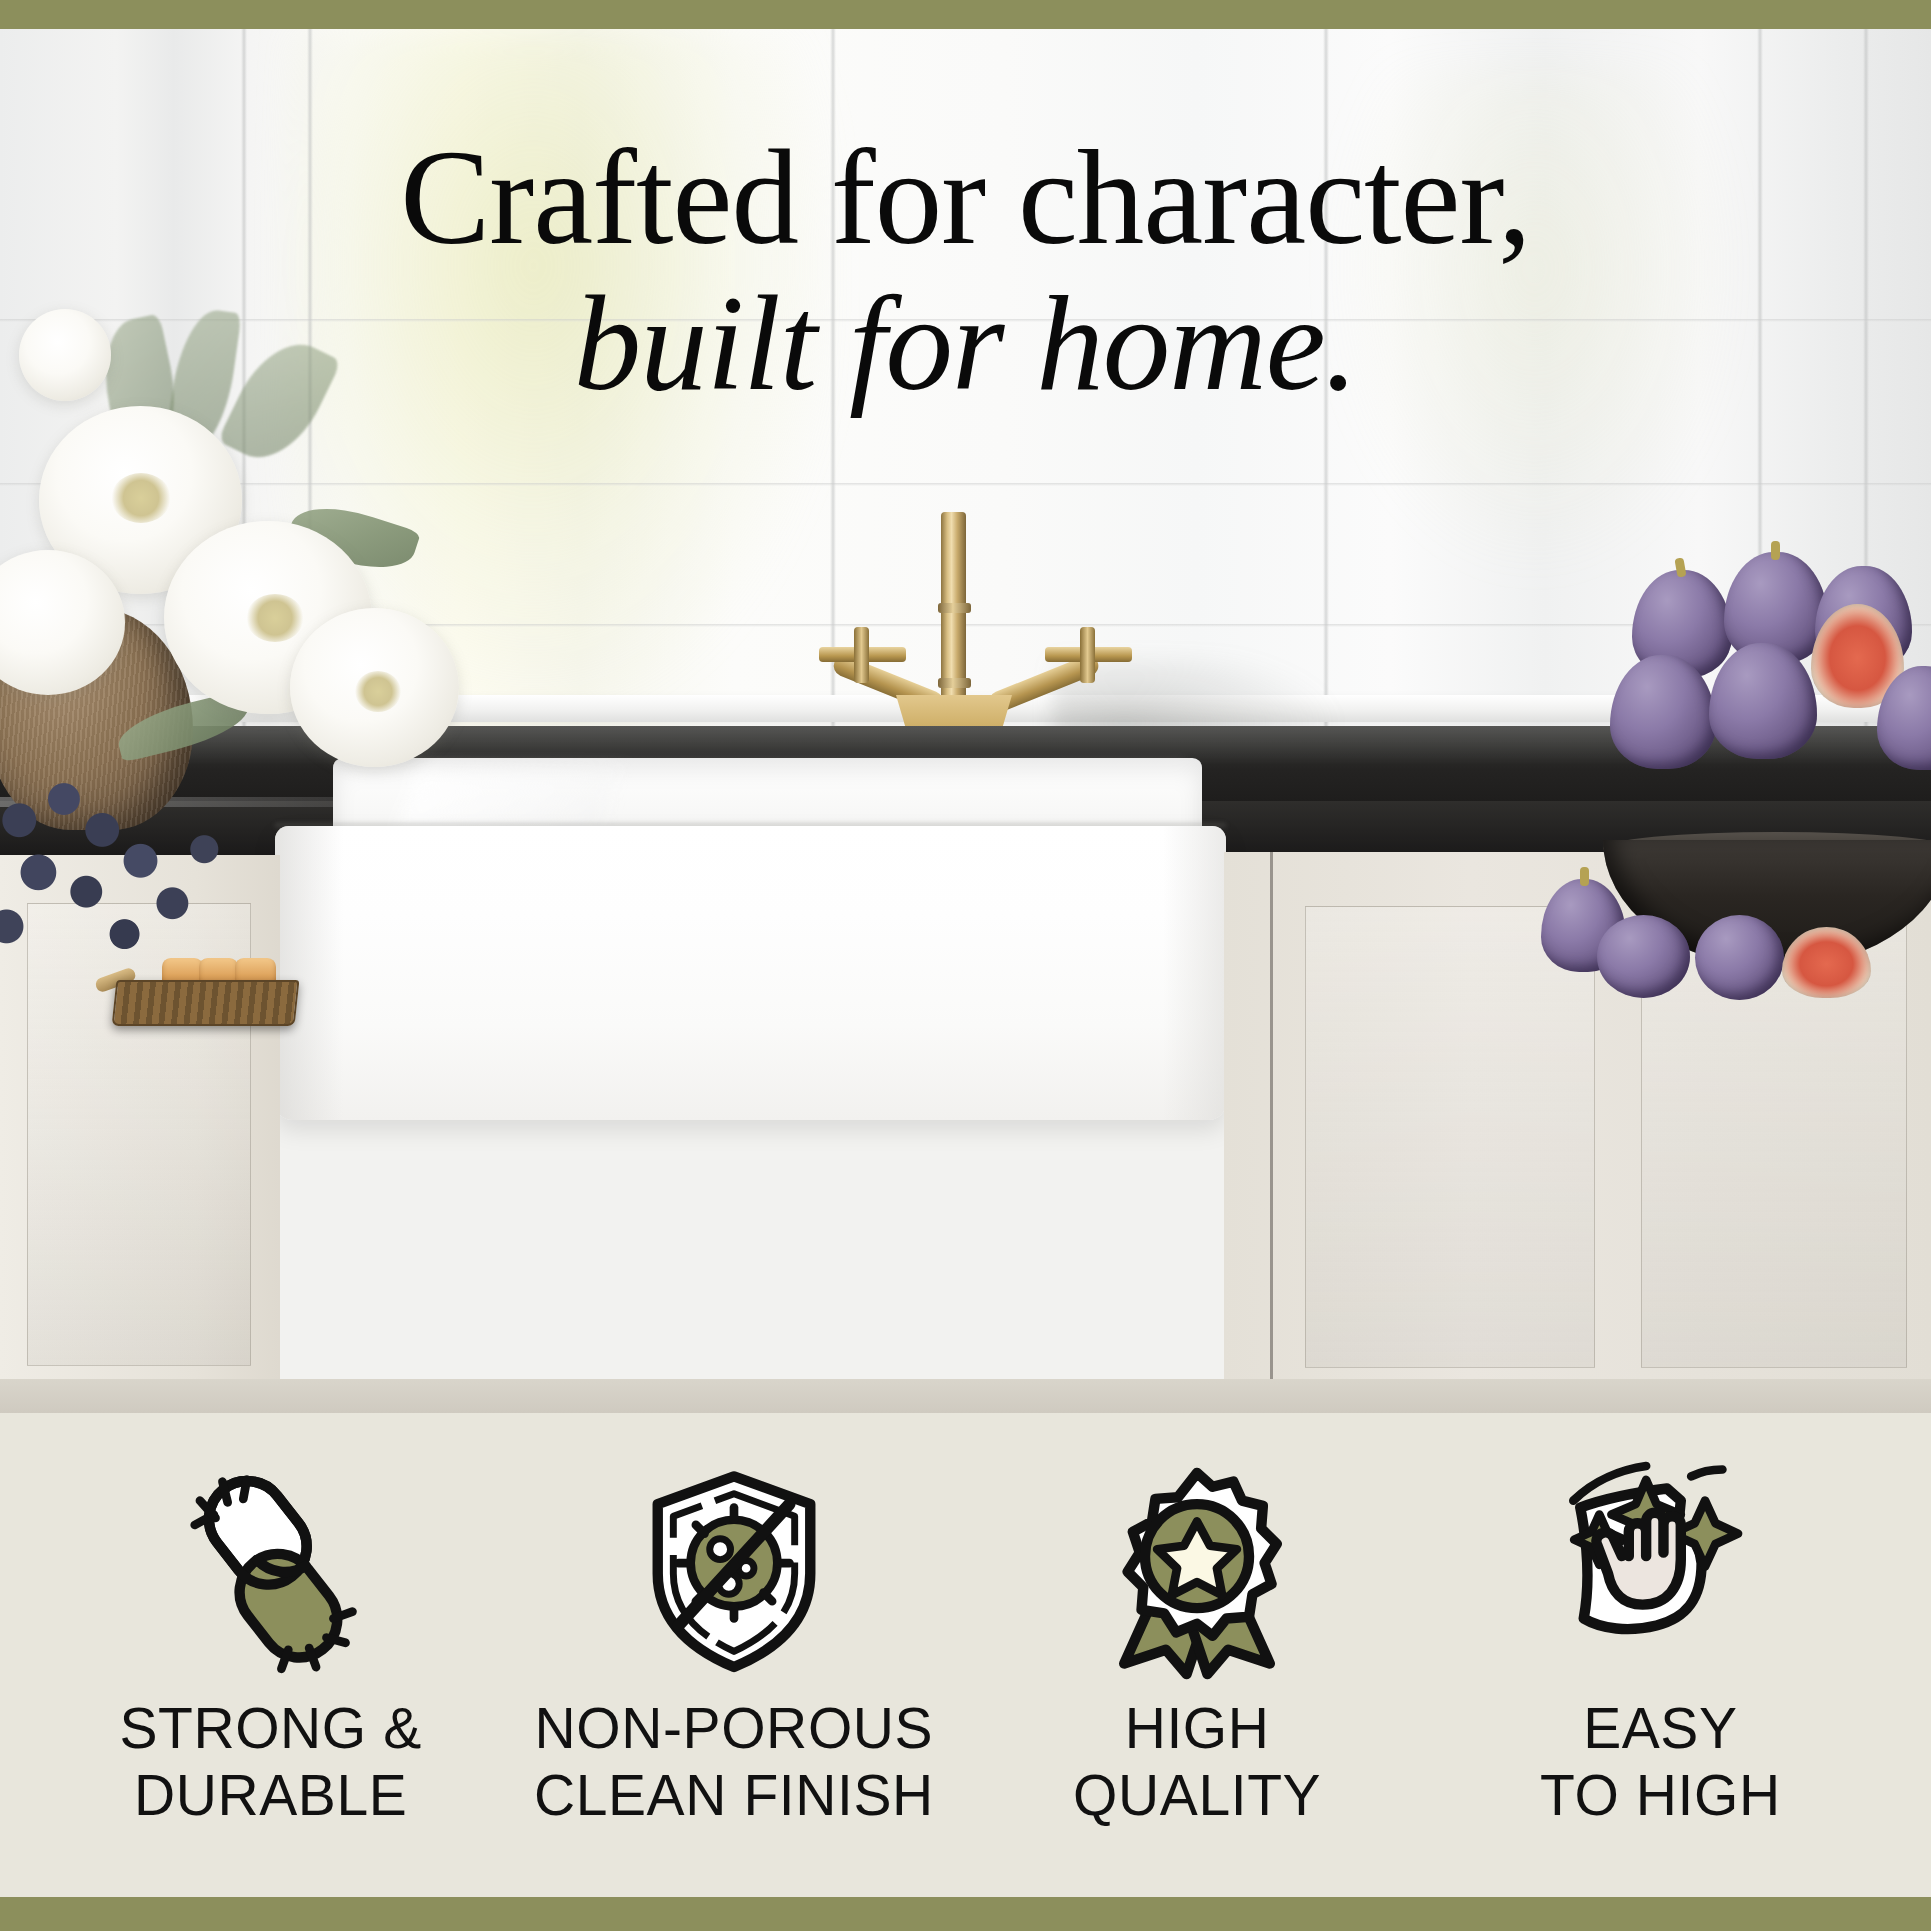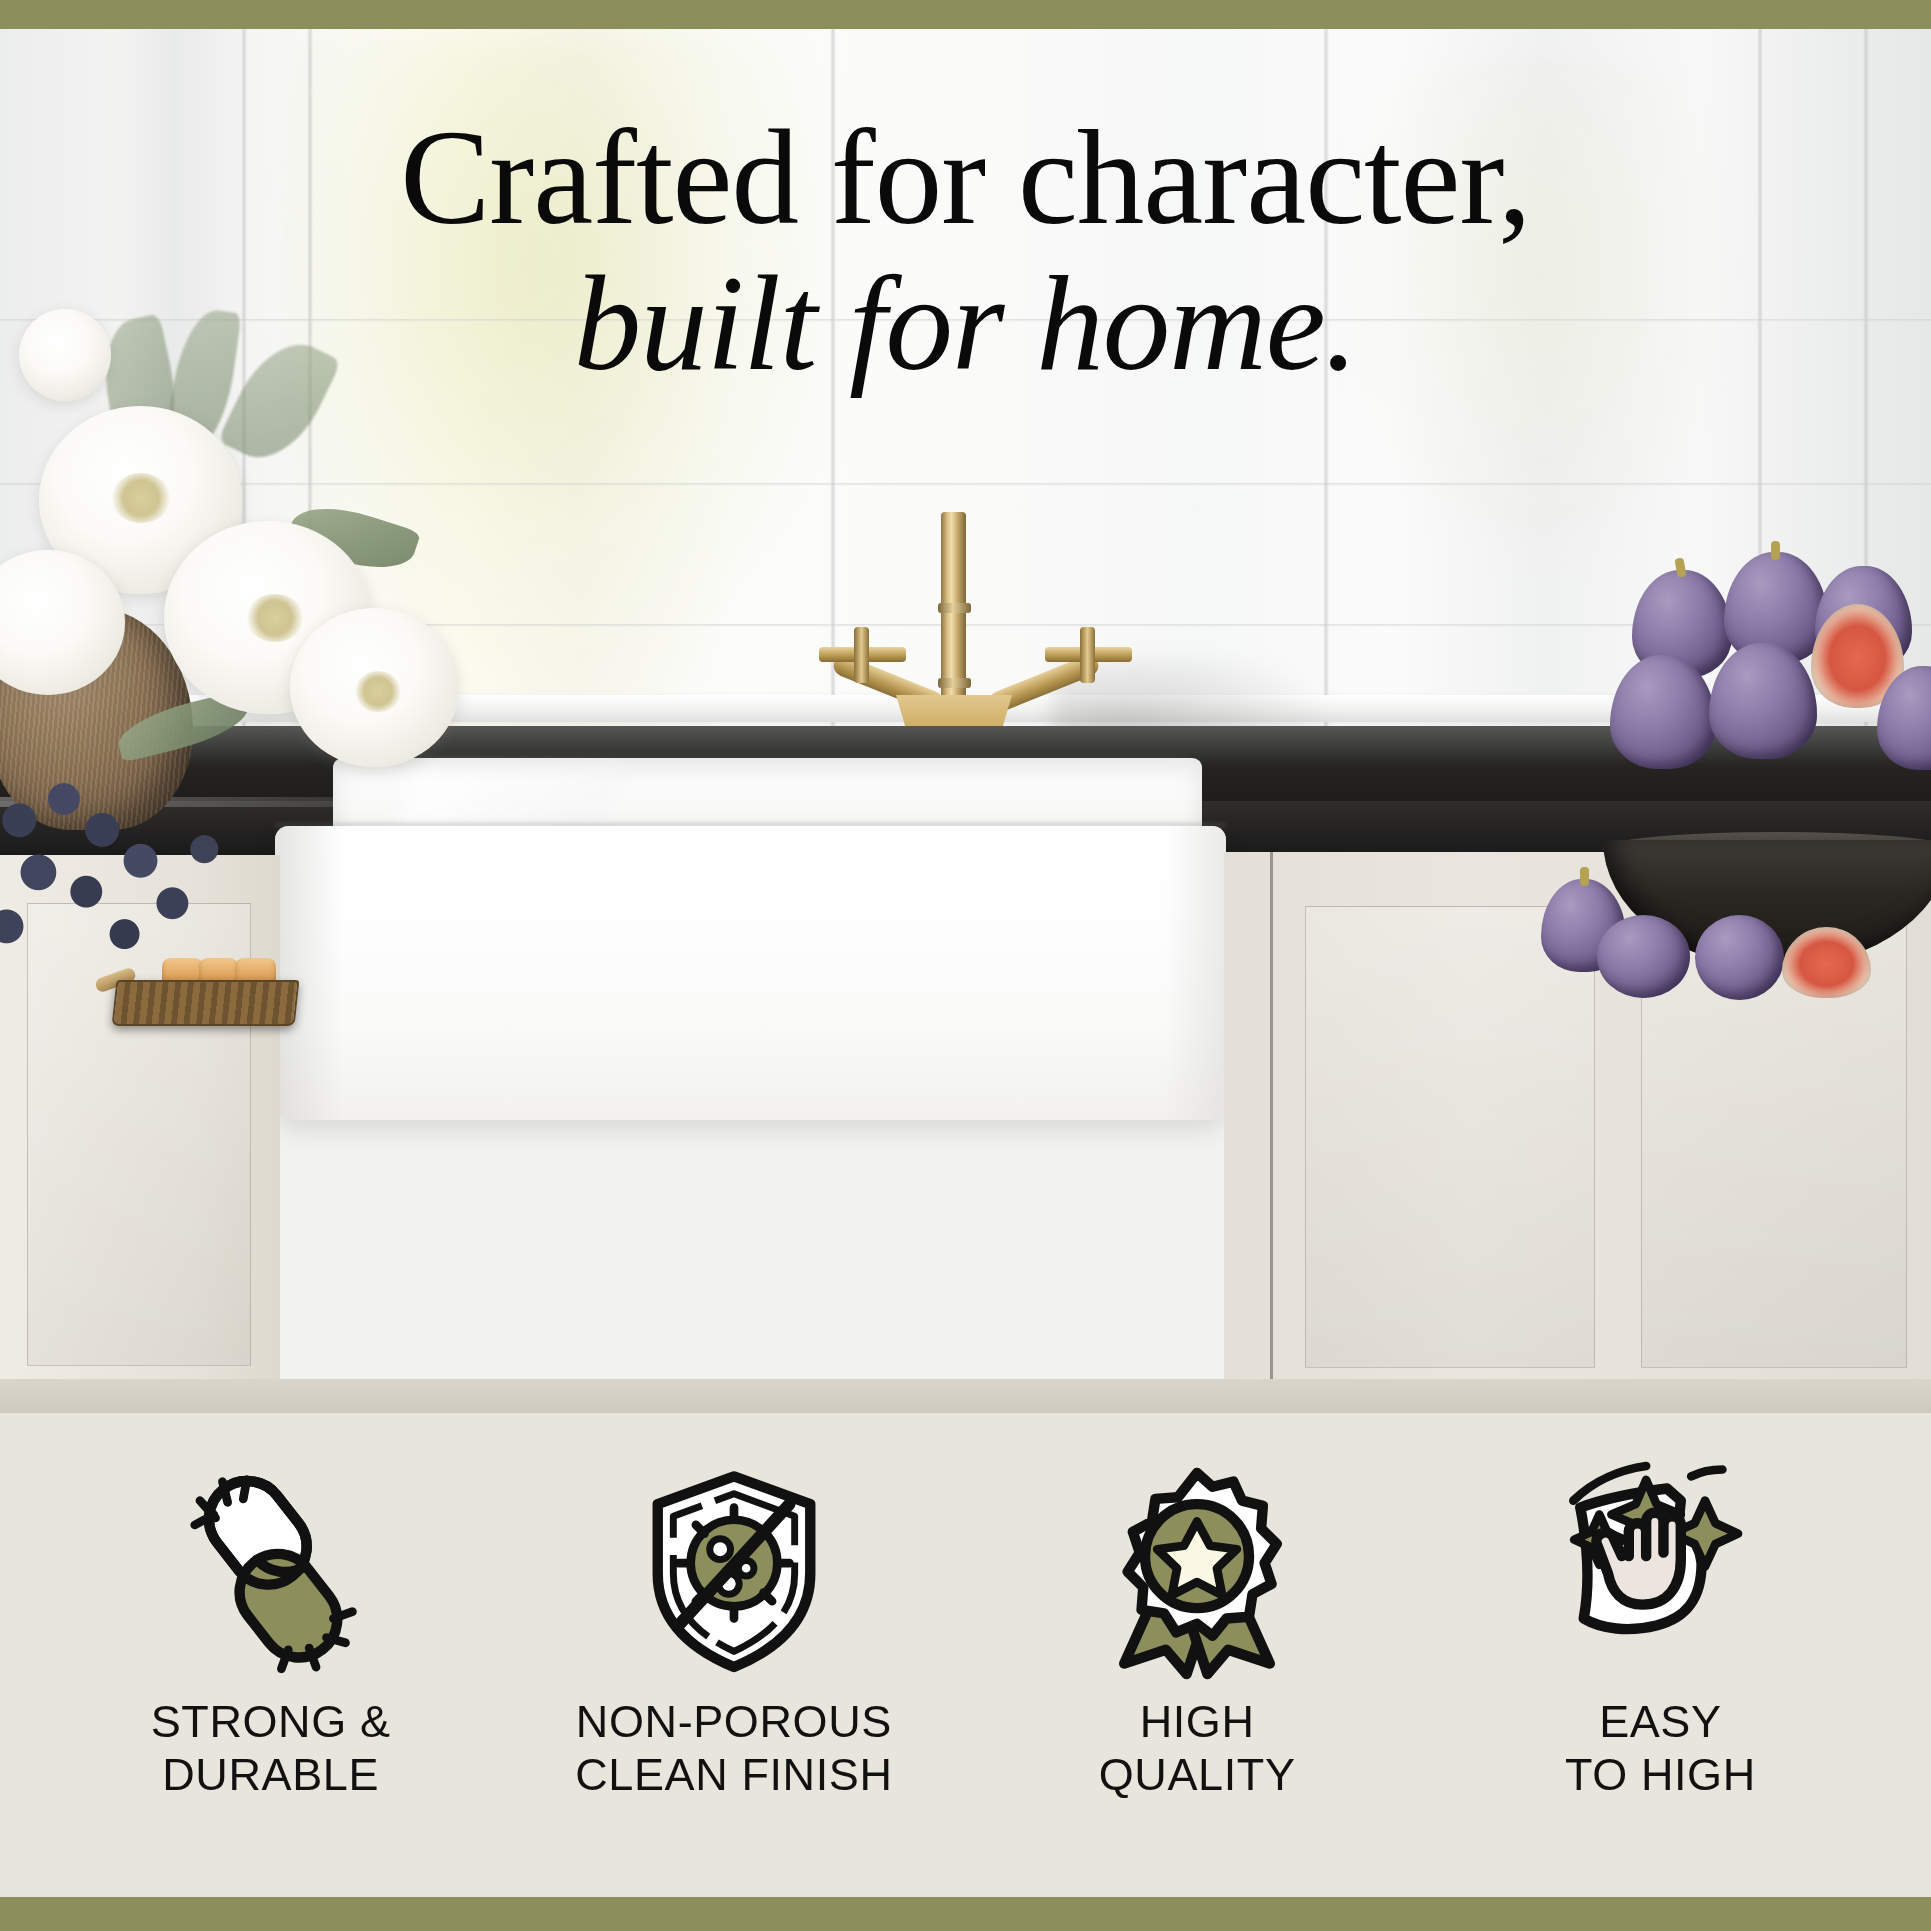--- a/index.html
+++ b/index.html
@@ -257,21 +257,21 @@
     border-radius:3.9px;
   }
   .f-shadow {
     position:absolute; left:1052px; top:628px; width:290px; height:145px;
     background:radial-gradient(ellipse at 25% 45%, rgba(120,122,118,.30), rgba(255,255,255,0) 70%);
     filter:blur(9.7px);
   }
 
   
   #headline-block {
-    position:absolute; left:0; top:80px; width:1931px; z-index:20; text-align:center;
+    position:absolute; left:0; top:100px; width:1931px; z-index:20; text-align:center;
   }
   .h1-line1 {
     font-family:"Liberation Serif", serif;
     font-size:135px; line-height:1.02; color:#0a0a0a; letter-spacing:-1px;
   }
   .h1-line2 {
     font-family:"Liberation Serif", serif; font-style:italic;
     font-size:135px; line-height:1.14; color:#0a0a0a; letter-spacing:-1px;
   }
   #subhead {
@@ -284,21 +284,21 @@
   #features {
     position:absolute; left:0; top:1413px; width:1931px; height:485px;
     background:#e8e6dc; z-index:25;
     display:flex; align-items:flex-start; justify-content:space-around;
     padding:53px 39px 0 39px;
   }
   .feature { width:415px; display:flex; flex-direction:column; align-items:center; }
   .feature-icon { width:232px; height:208px; display:flex; align-items:center; justify-content:center; }
   .feature-icon svg { width:100%; height:100%; overflow:visible; }
   .feature-label {
-    margin-top:21px; text-align:center; font-size:45px; line-height:1.18;
+    margin-top:21px; text-align:center; font-size:57px; line-height:1.18;
     color:#111; letter-spacing:0.6px; white-space:pre-line;
   }
 </style>
 </head>
 <body>
 
 <div id="banner">
 
   <div class="rule-top"></div>
 

